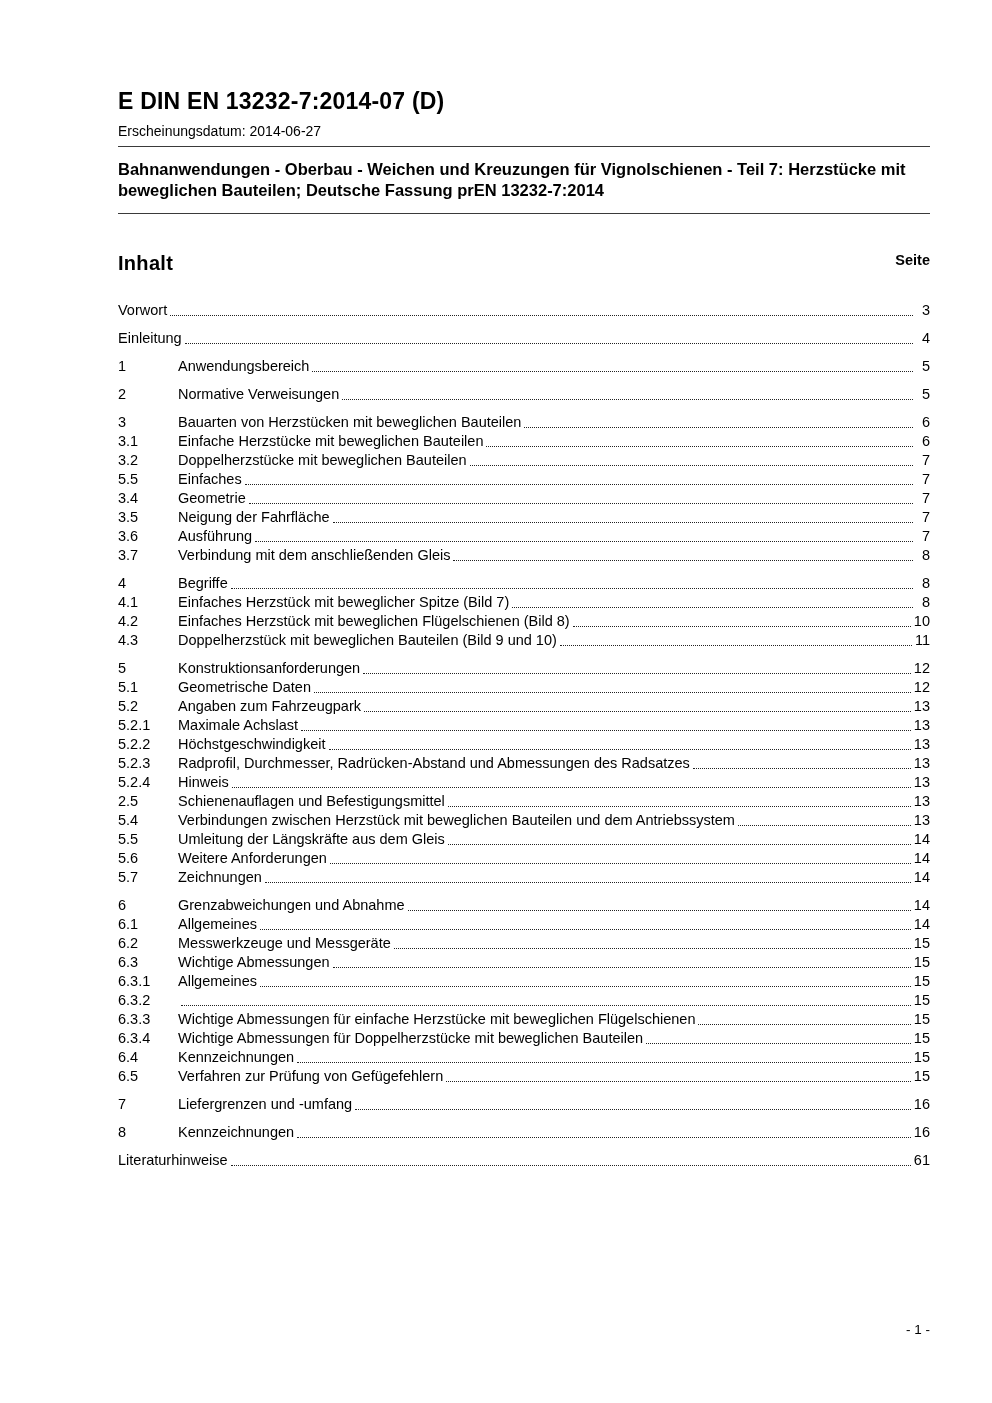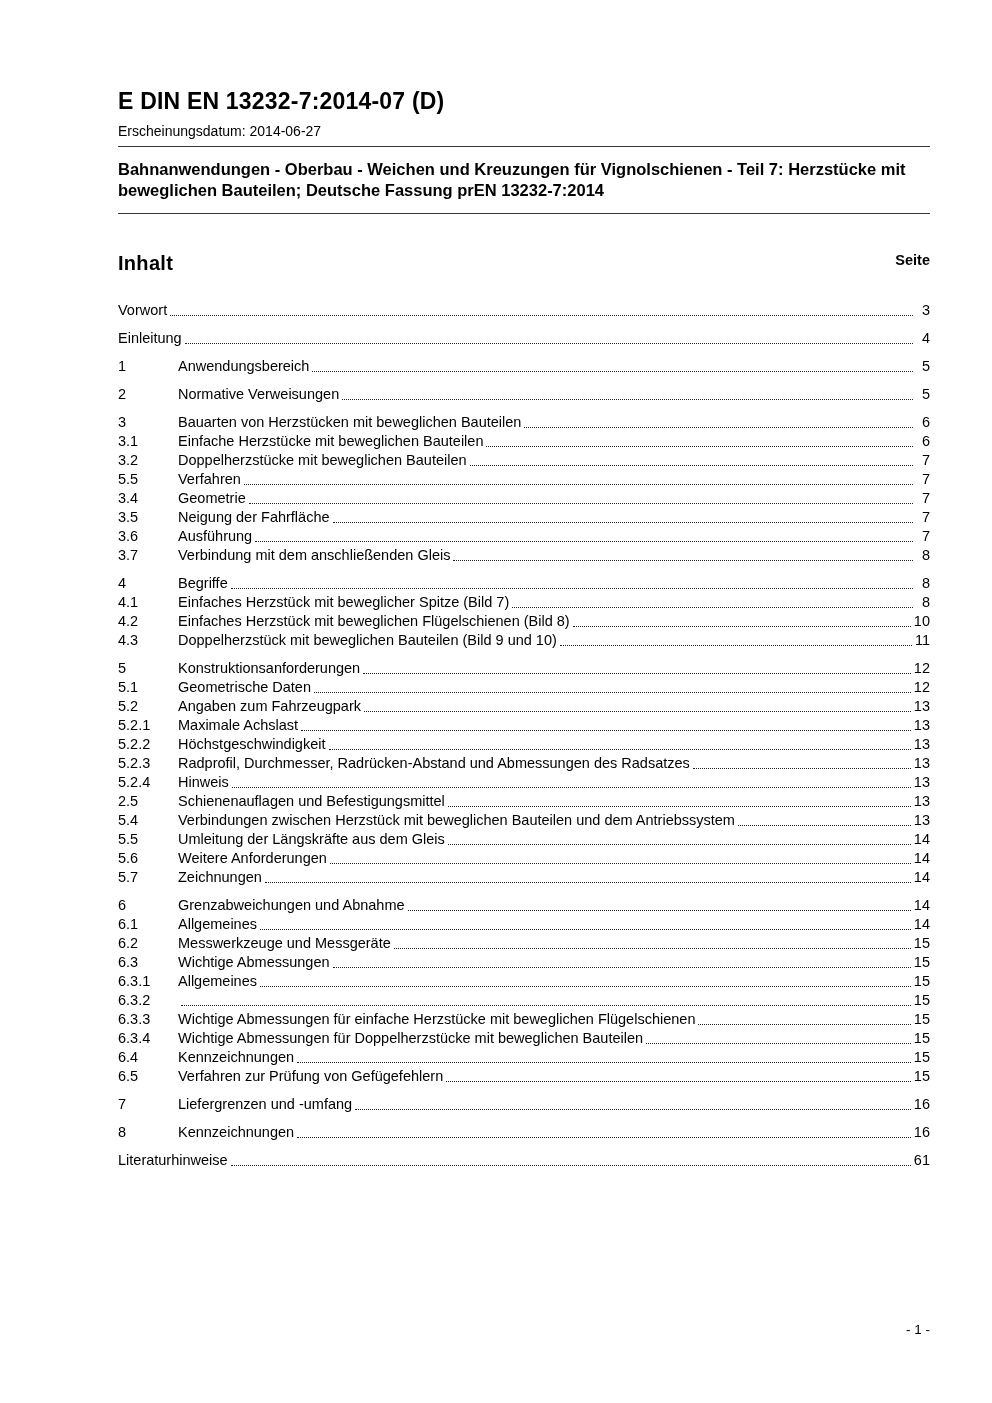--- a/index.html
+++ b/index.html
@@ -91,21 +91,21 @@
     <span class="toc-page">6</span>
   </div>
         <div class="toc-row">
     <span class="toc-num">3.2</span>
     <span class="toc-title">Doppelherzstücke mit beweglichen Bauteilen</span>
     <span class="toc-leader"></span>
     <span class="toc-page">7</span>
   </div>
         <div class="toc-row">
     <span class="toc-num">5.5</span>
-    <span class="toc-title">Verfahren</span>
+    <span class="toc-title">Einfaches</span>
     <span class="toc-leader"></span>
     <span class="toc-page">7</span>
   </div>
         <div class="toc-row">
     <span class="toc-num">3.4</span>
     <span class="toc-title">Geometrie</span>
     <span class="toc-leader"></span>
     <span class="toc-page">7</span>
   </div>
         <div class="toc-row">

